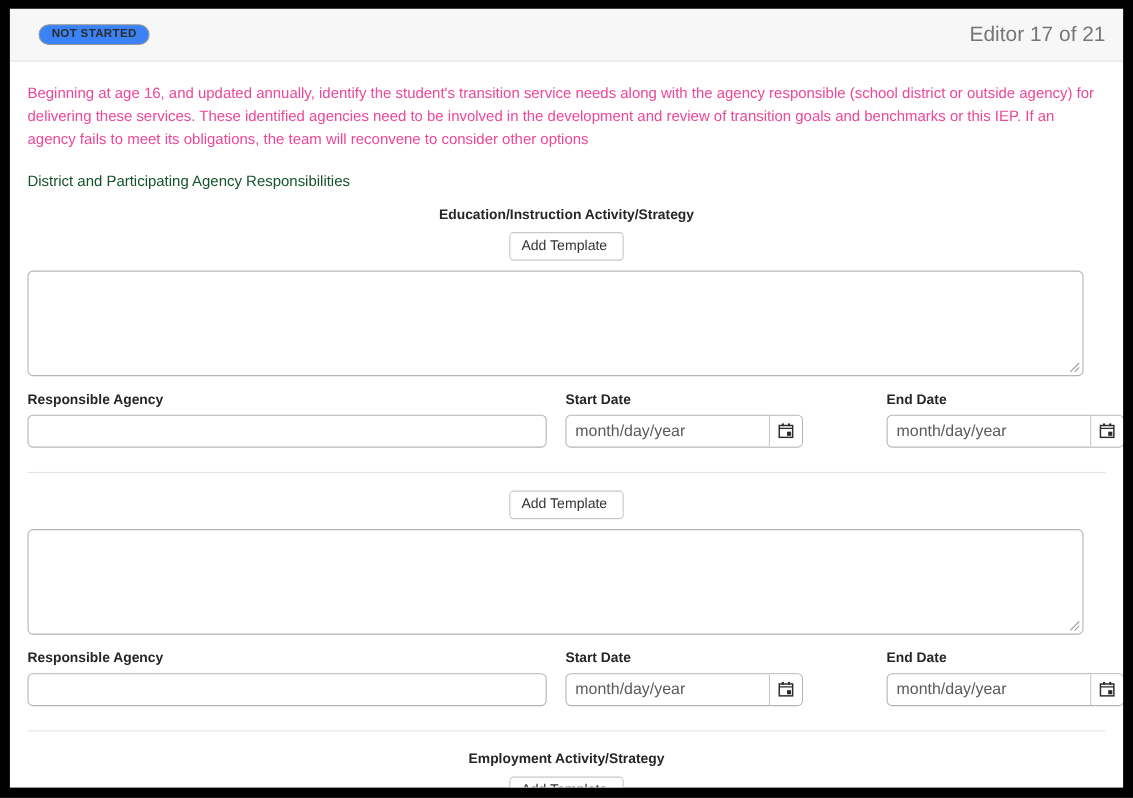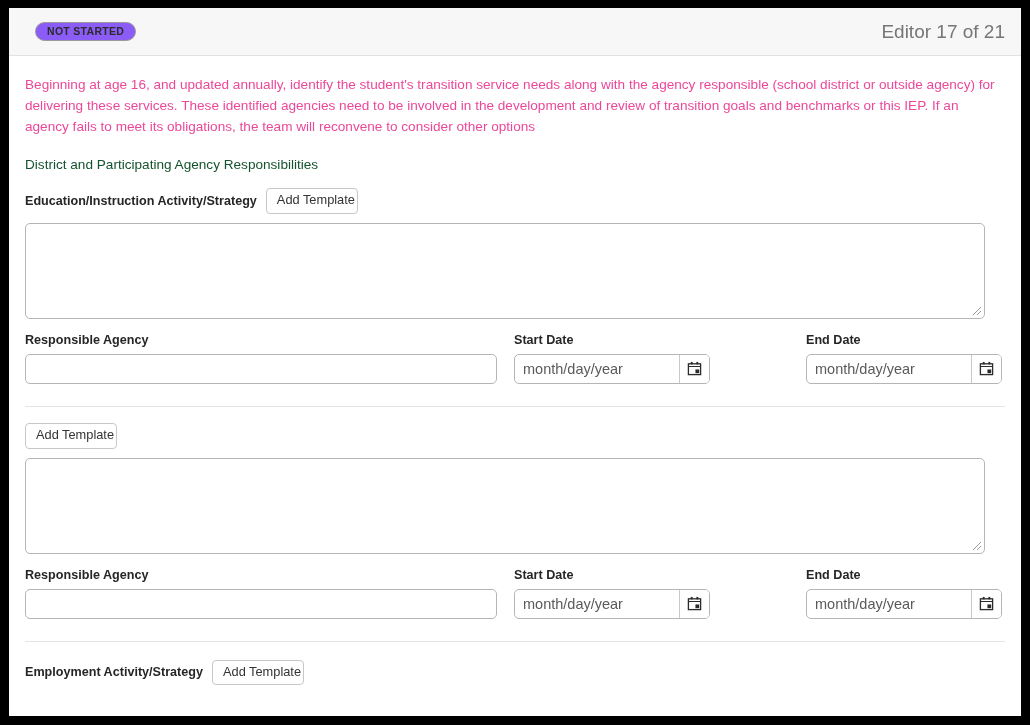--- a/index.html
+++ b/index.html
@@ -58,21 +58,21 @@
     margin-left: 10px;
     border: 1px solid #9a9a9a;
     border-radius: 11px;
     padding: 3px 11px 4px 11px;
     font-size: 10.5px;
     font-weight: bold;
     color: #2b2b2b;
     letter-spacing: 0.3px;
     white-space: nowrap;
     line-height: 1;
-    background: #8b5cf6;
+    background: #3b82f6;
   }
   .editor-count {
     font-size: 19px;
     color: #767676;
     white-space: nowrap;
     margin-left: auto;
   }
 
   
   .editor-body {
@@ -104,35 +104,36 @@
     border: none;
     border-top: 1px solid #e4e4e4;
     margin: 22px 0 0 0;
     height: 0;
   }
   .activity-head {
     display: flex;
     align-items: center;
     gap: 9px;
     margin-bottom: 9px;
+    flex-direction: column;
   }
   .activity-label {
     font-size: 12.6px;
     font-weight: bold;
     color: #262626;
     white-space: nowrap;
   }
   .add-template-btn {
     font-family: "Liberation Sans", sans-serif;
     font-size: 12.8px;
     color: #333333;
     background: #ffffff;
     border: 1px solid #c7c7c7;
     border-radius: 4px;
-    padding: 5px 2px 6px 10px;
+    padding: 5px 14px 6px 10px;
     line-height: 1;
     cursor: pointer;
     white-space: nowrap;
   }
 
   .activity-textarea {
     display: block;
     width: 960px;
     height: 96px;
     border: 1px solid #b5b5b5;
@@ -189,21 +190,21 @@
   }
 
   .date-input-wrap {
     display: flex;
     align-items: stretch;
     height: 30px;
     border: 1px solid #b5b5b5;
     border-radius: 5px;
     background: #ffffff;
     overflow: hidden;
-    width: 196px;
+    width: 216px;
   }
   .date-input {
     flex: 1 1 auto;
     border: none;
     outline: none;
     background: transparent;
     font-family: "Liberation Sans", sans-serif;
     font-size: 14.5px;
     color: #5a5a5a;
     padding: 0 8px;

